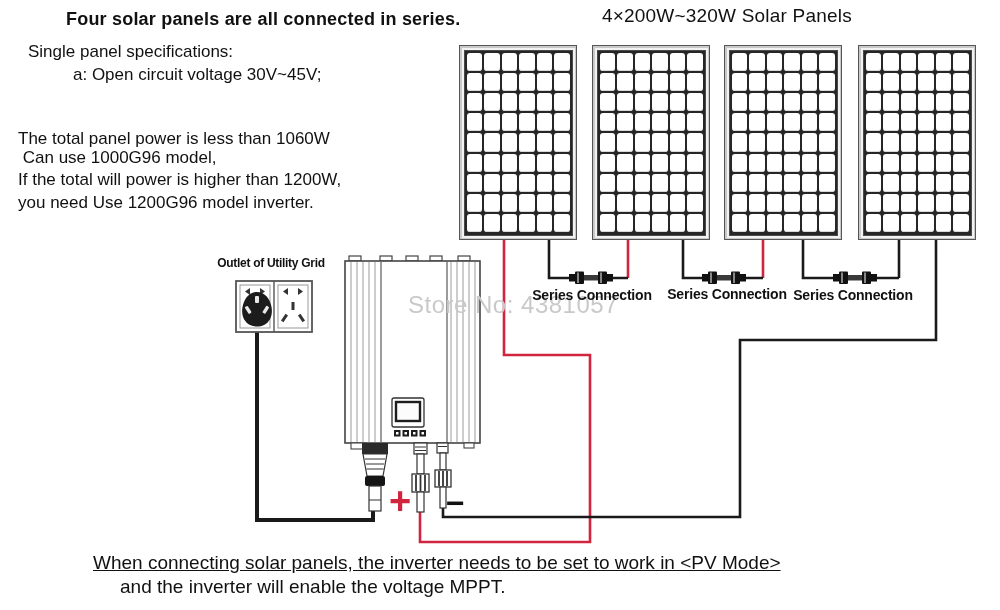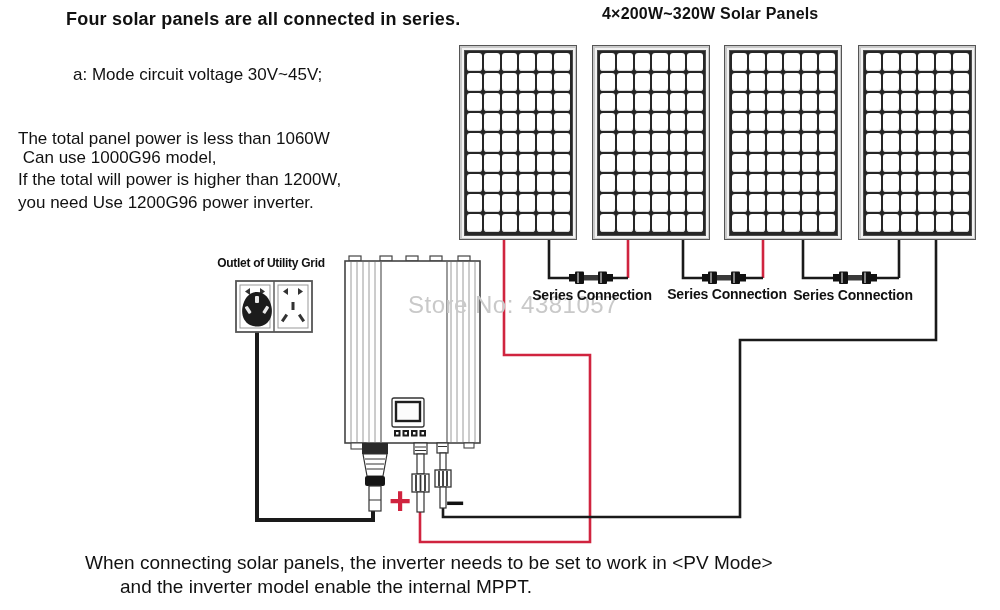--- a/index.html
+++ b/index.html
@@ -2,21 +2,21 @@
 <html style="--wire-red: #d0243f; --wire-black: #1a1a1a; --watermark: #c9c9c9; --panel-frame: #c9c9c9;"><head>
 <meta charset="utf-8">
 <style>
   html,body{margin:0;padding:0;background:#fff;}
   .stage{
     position:relative;width:1000px;height:610px;background:#fff;overflow:hidden;
     font-family:"Liberation Sans","DejaVu Sans",sans-serif;color:#111;border-radius:27px;
   }
   .abs{position:absolute;white-space:pre;}
   .heading-left{font-size:18px;font-weight:bold;letter-spacing:.2px;}
-  .heading-right{font-size:16px;font-weight:700;letter-spacing:.2px;}
+  .heading-right{font-size:19px;font-weight:400;letter-spacing:.2px;}
   .body-text{font-size:17px;}
   .series-label{font-size:14px;font-weight:700;width:120px;text-align:center;letter-spacing:-.2px;}
   .outlet-label{font-size:12px;font-weight:700;width:110px;text-align:center;letter-spacing:-.3px;}
   .watermark{font-size:24px;font-weight:400;color:var(--watermark,#c9c9c9);letter-spacing:.5px;margin-left:12px;}
   .plus-label{font-size:38px;font-weight:900;color:var(--wire-red,#d0243f);line-height:1;}
   .minus-label{font-size:32px;font-weight:900;color:#111;line-height:1;}
   .footer-text{font-size:19px;}
   .panel{
     position:absolute;top:45px;width:118px;height:195px;box-sizing:border-box;
     border:1.6px solid #555;background:#c9c9c9;padding:3.5px;
@@ -29,26 +29,27 @@
   svg{position:absolute;left:0;top:0;}
 </style>
 </head>
 <body>
 
 <div class="stage">
 
   <div class="abs heading-left" style="left:66px;top:9px;">Four solar panels are all connected in series.</div>
   <div class="abs heading-right" style="left:602px;top:5px;">4×200W~320W Solar Panels</div>
 
-  <div class="abs body-text" style="left:73px;top:65px;">a: Mode circuit voltage 30V~45V;</div>
+  <div class="abs body-text" style="left:28px;top:42px;">Single panel specifications:</div>
+  <div class="abs body-text" style="left:73px;top:65px;">a: Open circuit voltage 30V~45V;</div>
 
   <div class="abs body-text" style="left:18px;top:129px;">The total panel power is less than 1060W</div>
   <div class="abs body-text" style="left:18px;top:148px;"> Can use 1000G96 model,</div>
   <div class="abs body-text" style="left:18px;top:170px;">If the total will power is higher than 1200W,</div>
-  <div class="abs body-text" style="left:18px;top:193px;">you need Use 1200G96 power inverter.</div>
+  <div class="abs body-text" style="left:18px;top:193px;">you need Use 1200G96 model inverter.</div>
 
   <div class="panel" style="left:459px;">
       <div class="panel-grid" style="grid-template-columns: repeat(6, 1fr); grid-template-rows: repeat(9, 1fr);">
         <div class="cell"></div>
         <div class="cell"></div>
         <div class="cell"></div>
         <div class="cell"></div>
         <div class="cell"></div>
         <div class="cell"></div>
         <div class="cell"></div>
@@ -425,16 +426,16 @@
   </svg>
 
   <div class="abs outlet-label" style="left:216px;top:256px;">Outlet of Utility Grid</div>
   <div class="abs watermark" style="left:396px;top:291px;">Store No: 4381057</div>
   <div class="abs series-label" style="left:532px;top:287px;">Series Connection</div>
   <div class="abs series-label" style="left:667px;top:286px;">Series Connection</div>
   <div class="abs series-label" style="left:793px;top:287px;">Series Connection</div>
   <div class="abs plus-label" style="left:389px;top:482px;">+</div>
   <div class="abs minus-label" style="left:446px;top:487px;">−</div>
 
-  <div class="abs footer-text" style="left:85px;top:552px;">When connecting solar panels, the inverter needs to be set to work in &lt;PV Mode&gt;</div>
-  <div class="abs footer-text" style="left:120px;top:576px;">and the inverter model enable the internal MPPT.</div>
+  <div class="abs footer-text" style="left:93px;top:552px;text-decoration:underline;">When connecting solar panels, the inverter needs to be set to work in &lt;PV Mode&gt;</div>
+  <div class="abs footer-text" style="left:120px;top:576px;">and the inverter will enable the voltage MPPT.</div>
 
 </div>
 
 </body></html>

